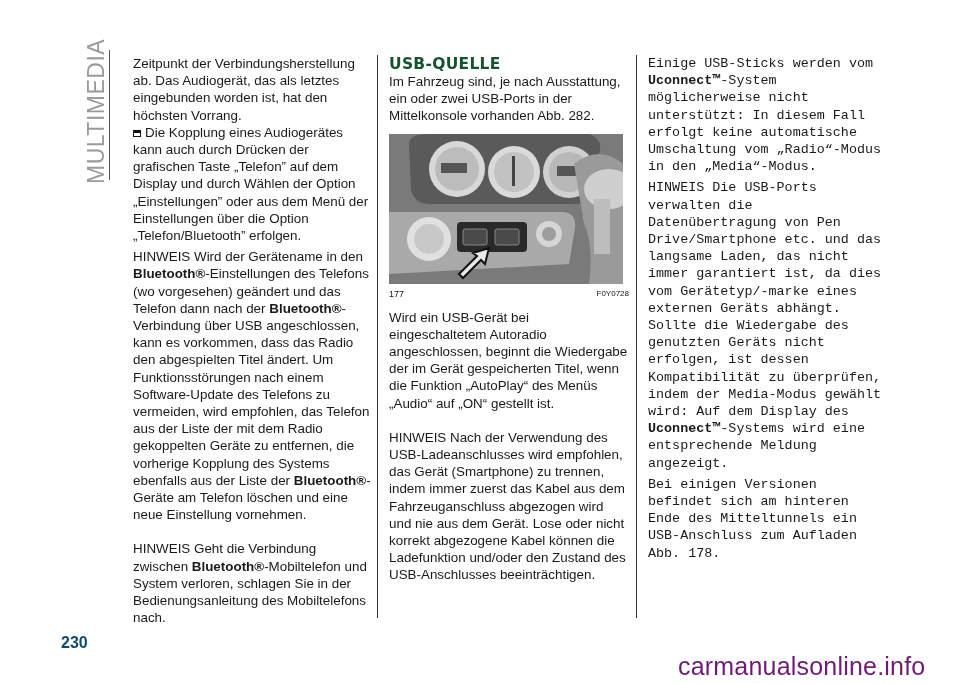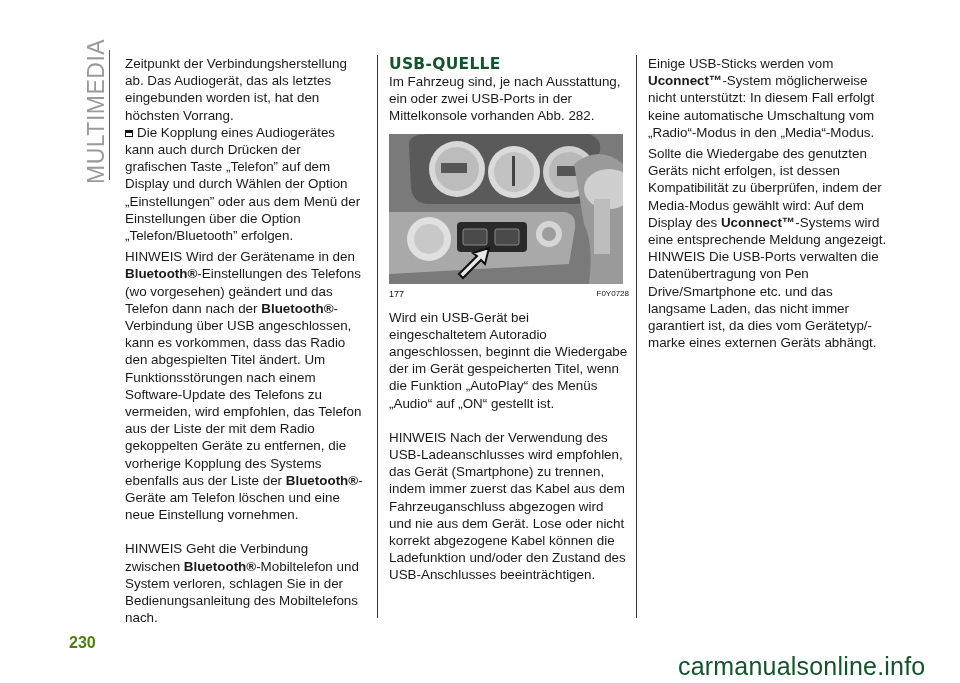--- a/index.html
+++ b/index.html
@@ -7,41 +7,41 @@
          font-family:"Liberation Sans", sans-serif; color:#1a1a1a; }
   .side-tab { position:absolute; left:84px; top:48px; width:24px; height:136px; }
   .side-tab .txt { position:absolute; left:0; top:0; width:136px; height:24px;
     transform-origin:0 0; transform: translate(0,136px) rotate(-90deg);
     font-size:23px; color:#9a9a9a; letter-spacing:0.5px; line-height:24px;
     text-align:center; font-weight:normal; }
   .side-rule { position:absolute; left:109px; top:50px; width:1px; height:130px; background:#555; }
   .col { position:absolute; top:0; font-size:13.4px; line-height:17.2px; }
   .col p { margin:0; }
   .col b { font-weight:bold; }
-  .col1 { left:125px; top:55px; width:240px; }
+  .col1 { left:133px; top:55px; width:240px; }
   .col2 { left:389px; top:55px; width:240px; }
-  .col3 { left:648px; top:55px; width:240px; }
+  .col3 { left:648px; top:55px; width:240px;font-family:Liberation Mono, monospace; }
   .vrule { position:absolute; width:1px; background:#333; }
   .vr1 { left:377px; top:55px; height:563px; }
   .vr2 { left:636px; top:55px; height:563px; }
   .gap-s { height:4px; }
   .gap-l { height:17px; }
   .h-usb { font-family:"DejaVu Sans", sans-serif; font-weight:900; font-size:15.5px;
     letter-spacing:0.3px; margin:0 0 1px 0; line-height:18px; color:#14532d; }
   .h-sub { font-weight:bold; font-size:14.2px; margin:0; line-height:18px; }
   .bullet { display:inline-block; width:8px; height:7px; border:1.6px solid #111;
     border-top-width:3px; margin-right:4px; vertical-align:0px; box-sizing:border-box; }
   .figure { position:relative; width:234px; height:150px; margin-top:9px;
     background:#6f6f6f; overflow:hidden; }
   .fig-cap { display:flex; justify-content:space-between; font-size:9px; margin-top:5px;
     line-height:10px; color:#111; }
   .fig-cap .code { font-weight:normal; font-size:8px; }
-  .page-num { position:absolute; left:69px; top:634px; font-weight:bold; font-size:16px;
-    color:#4d7c0f; }
-  .watermark { position:absolute; left:678px; top:652px; font-size:25px; color:#14532d;
+  .page-num { position:absolute; left:61px; top:634px; font-weight:bold; font-size:16px;
+    color:#0c4a6e; }
+  .watermark { position:absolute; left:678px; top:652px; font-size:25px; color:#701a75;
     letter-spacing:0.2px; }
 </style>
 </head>
 <body>
 
 <div class="side-tab">
   <div class="txt">MULTIMEDIA</div>
 </div>
 <div class="side-rule"></div>
 
@@ -94,19 +94,20 @@
   <div style="height:10px"></div>
   <p>Wird ein USB-Gerät bei eingeschaltetem Autoradio angeschlossen, beginnt die Wiedergabe der im Gerät gespeicherten Titel, wenn die Funktion „AutoPlay“ des Menüs „Audio“ auf „ON“ gestellt ist.</p>
   <div class="gap-l"></div>
   <p>HINWEIS Nach der Verwendung des USB-Ladeanschlusses wird empfohlen, das Gerät (Smartphone) zu trennen, indem immer zuerst das Kabel aus dem Fahrzeuganschluss abgezogen wird und nie aus dem Gerät. Lose oder nicht korrekt abgezogene Kabel können die Ladefunktion und/oder den Zustand des USB-Anschlusses beeinträchtigen.</p>
 </div>
 
 <div class="col col3">
   <div style="height:-1px"></div>
   <p><span>Einige USB-Sticks werden vom </span><b>Uconnect™</b><span>-System möglicherweise nicht unterstützt: In diesem Fall erfolgt keine automatische Umschaltung vom „Radio“-Modus in den „Media“-Modus.</span></p>
   <div class="gap-s"></div>
+  <p>HINWEIS Die USB-Ports verwalten die Datenübertragung von Pen Drive/Smartphone etc. und das langsame Laden, das nicht immer garantiert ist, da dies vom Gerätetyp/-marke eines externen Geräts abhängt.</p>
   <p><span>Sollte die Wiedergabe des genutzten Geräts nicht erfolgen, ist dessen Kompatibilität zu überprüfen, indem der Media-Modus gewählt wird: Auf dem Display des </span><b>Uconnect™</b><span>-Systems wird eine entsprechende Meldung angezeigt.</span></p>
-  <p>HINWEIS Die USB-Ports verwalten die Datenübertragung von Pen Drive/Smartphone etc. und das langsame Laden, das nicht immer garantiert ist, da dies vom Gerätetyp/-marke eines externen Geräts abhängt.</p>
   <div class="gap-s"></div>
+  <p>Bei einigen Versionen befindet sich am hinteren Ende des Mitteltunnels ein USB-Anschluss zum Aufladen Abb. 178.</p>
 </div>
 
 <div class="page-num">230</div>
 <div class="watermark">carmanualsonline.info</div>
 
 </body></html>

